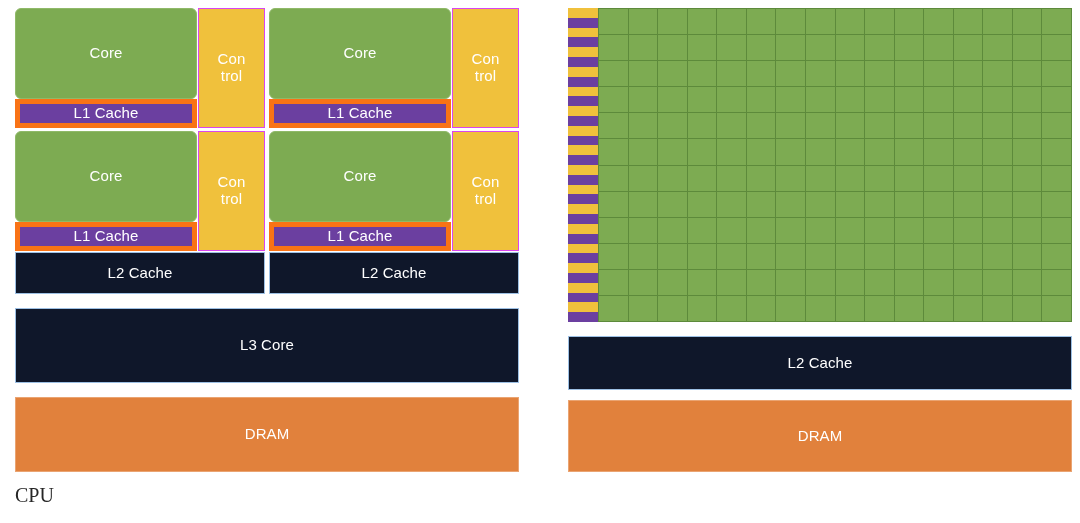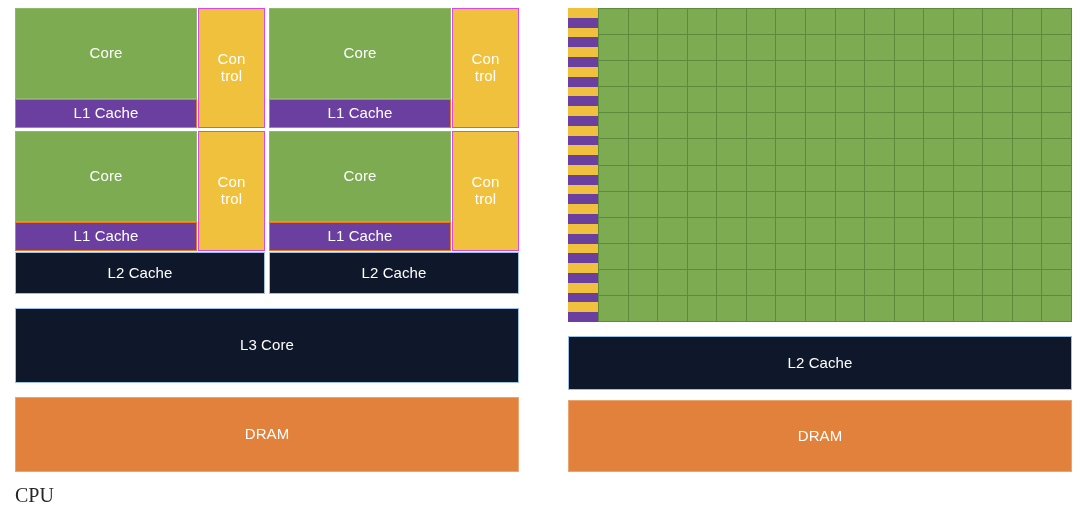--- a/index.html
+++ b/index.html
@@ -31,28 +31,28 @@
     align-items: center;
     justify-content: center;
     color: #ffffff;
     font-size: 15px;
     line-height: 1.12;
     text-align: center;
     letter-spacing: .1px;
     white-space: pre-line;
   }
 
-  .green  { background: #7dab52; }
+  .green  { background: #7dab52; border-radius: 6px; }
   .purple { background: #6b3fa0; }
   .yellow { background: #f0c13c; }
   .blue   { background: #0f172a; border: 1px solid #9dc0e4; }
   .orange { background: #e1813c; border: 1px solid #eaa472; }
 
   .green  { border: 1px solid #8fb968; }
-  .purple { border: 1px solid #f97316; }
+  .purple { border: 5px solid #f97316; }
   .yellow { border: 1px solid #d946ef; }
 
   
   #cpu-panel {
     position: absolute;
     left: 0; top: 0;
     width: 540px; height: 523px;
   }
 
   .core-group { position: absolute; }

